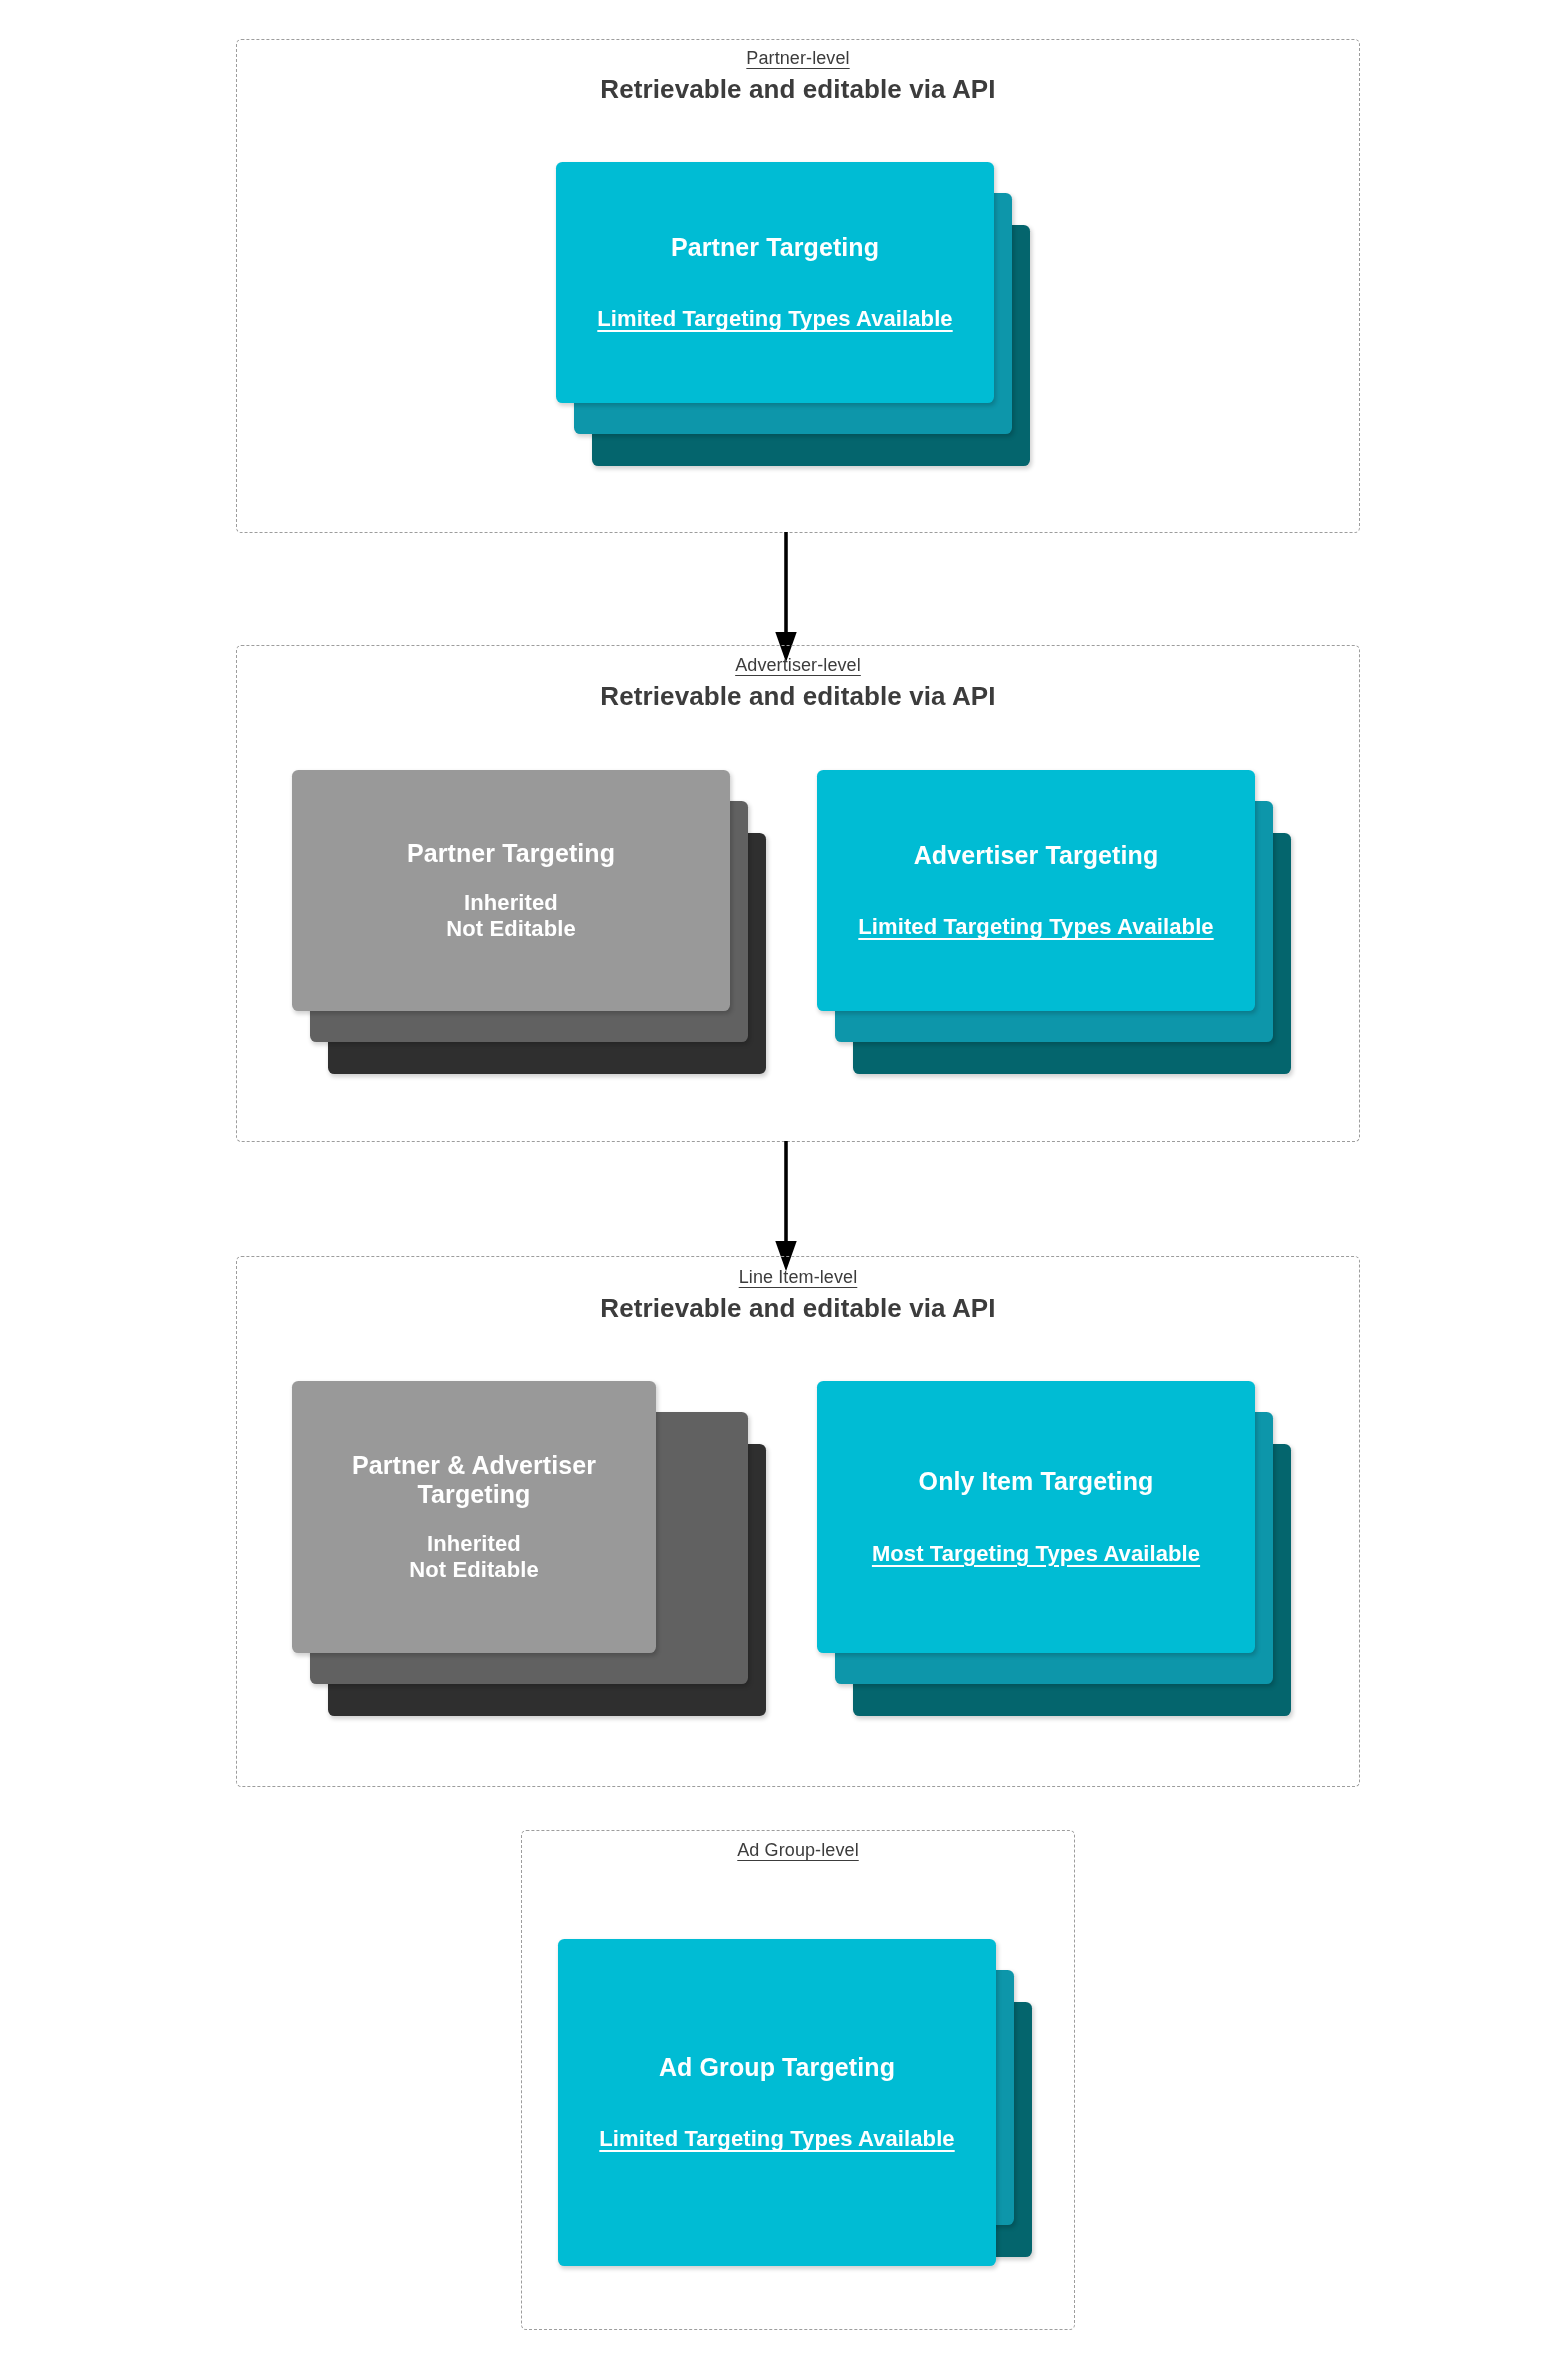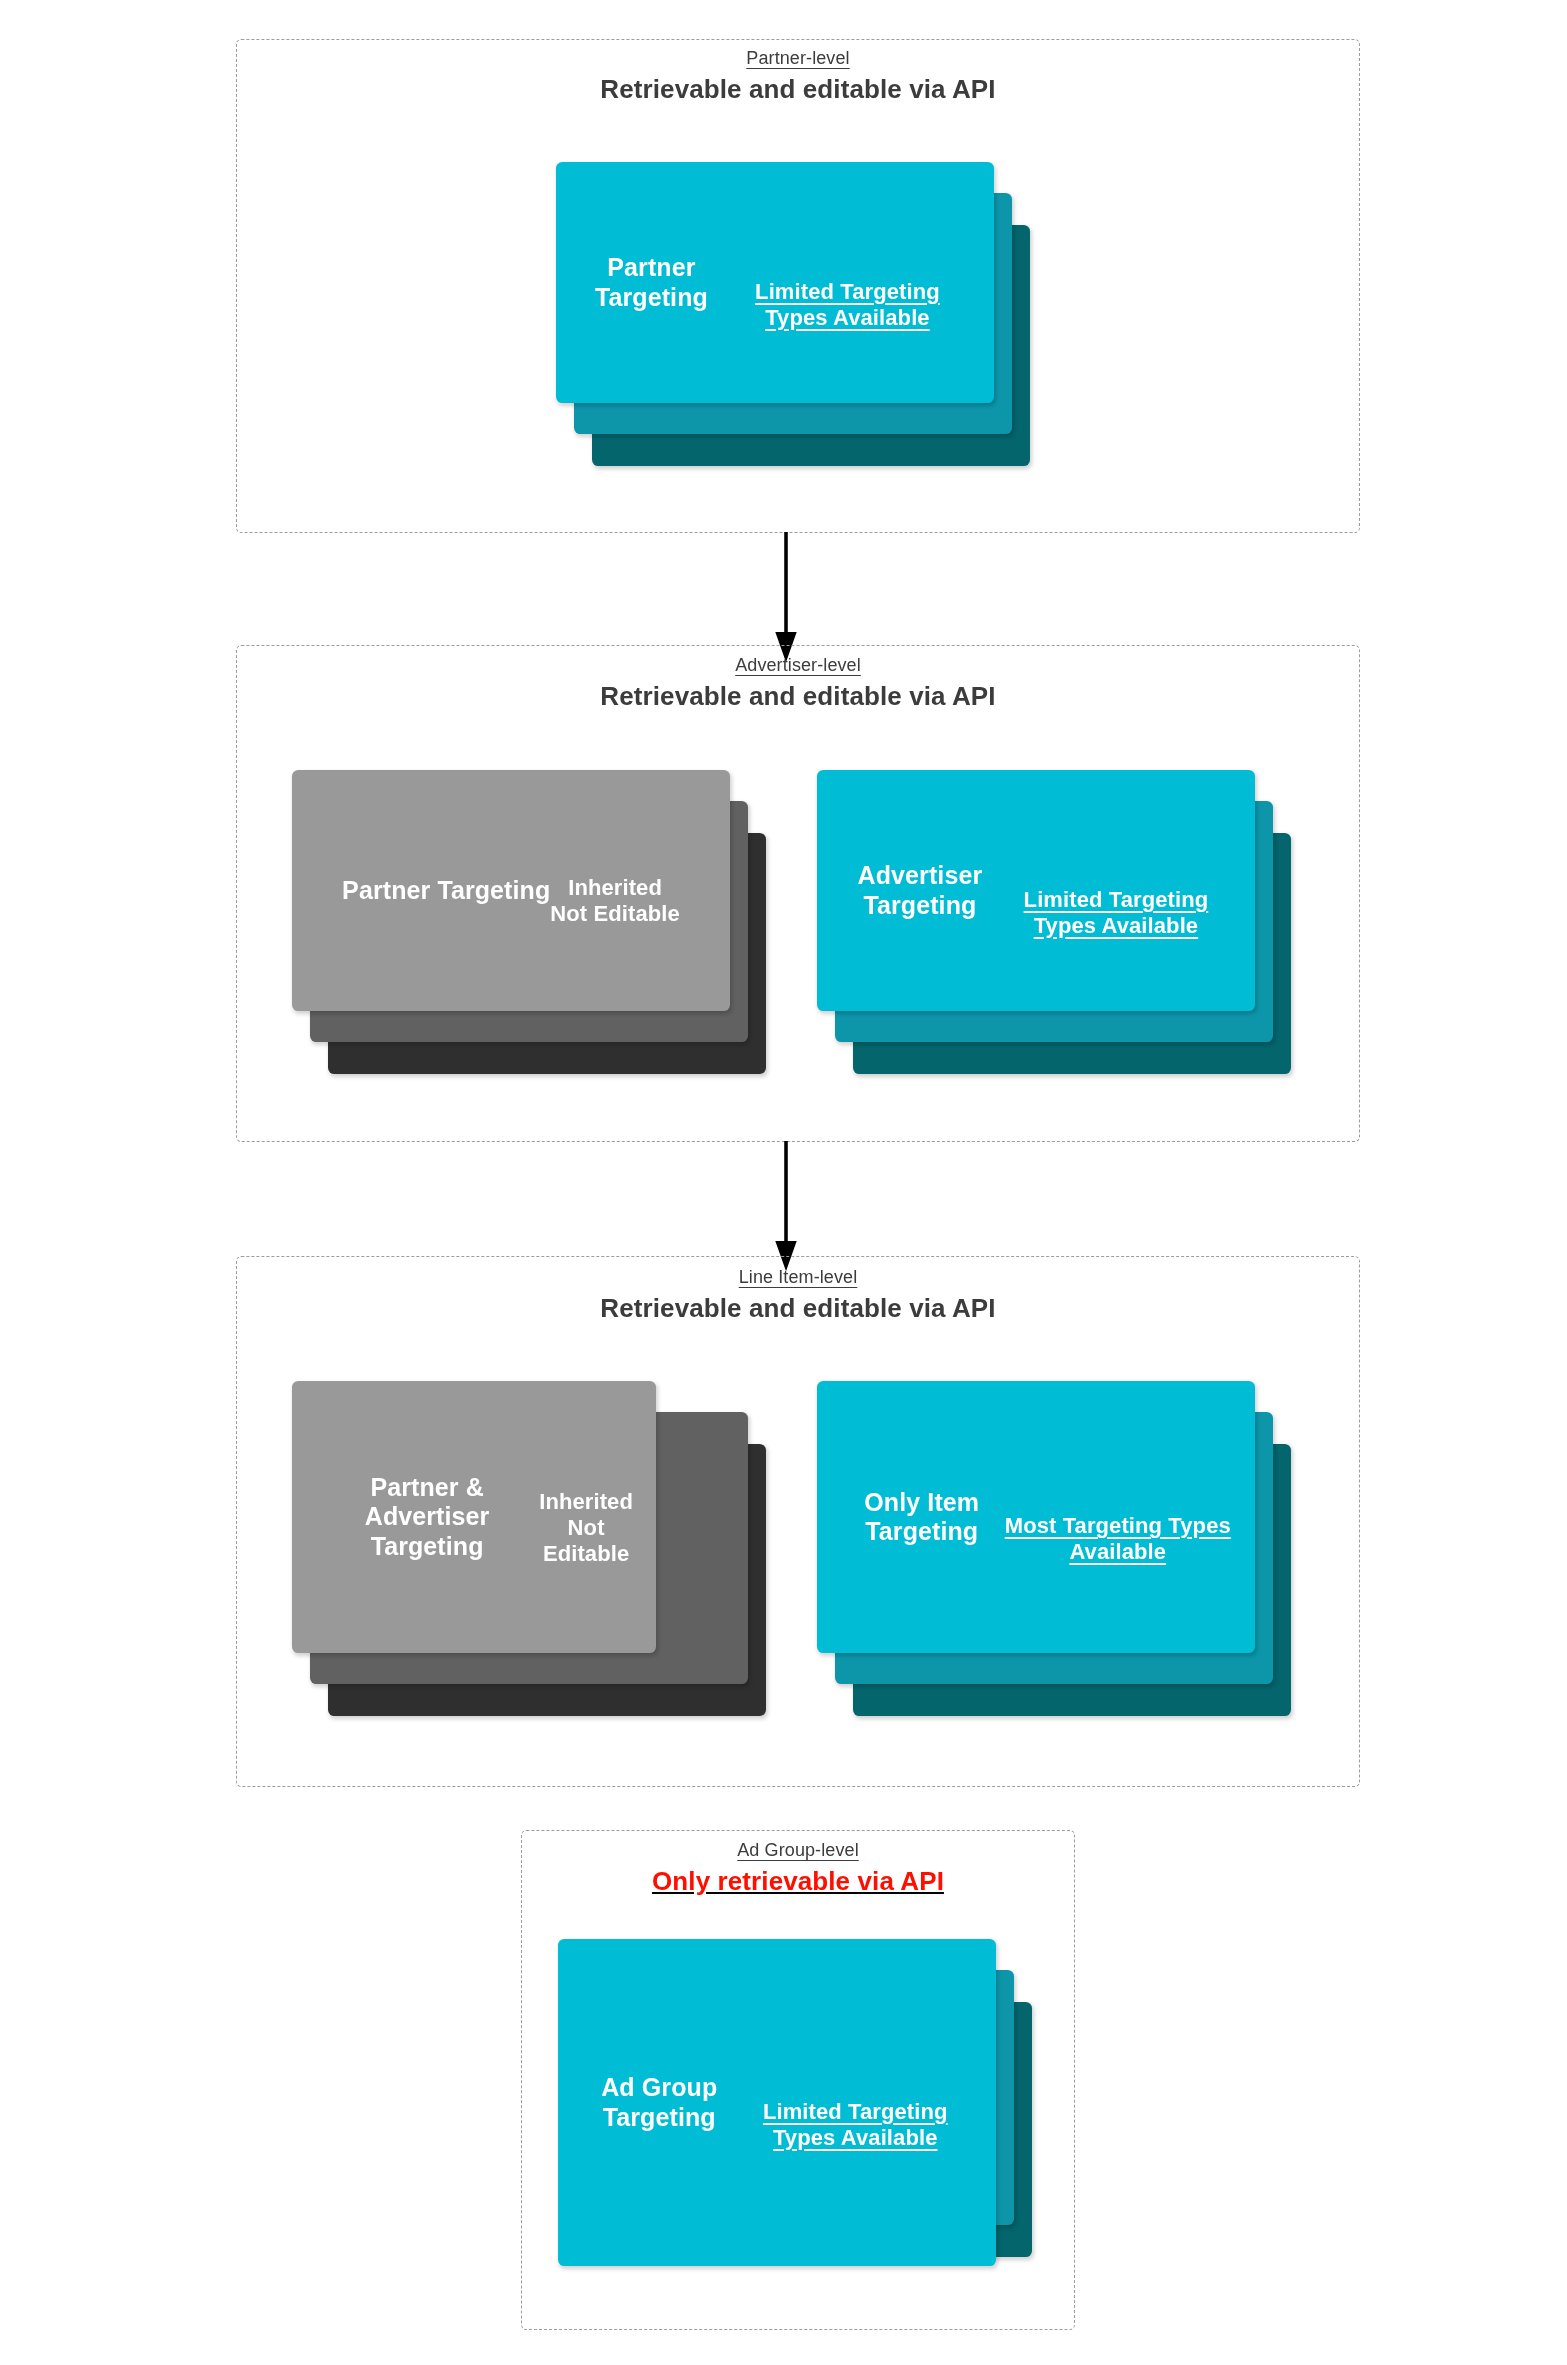--- a/index.html
+++ b/index.html
@@ -71,21 +71,21 @@
   }
   .card-layer.back  { left: 36px; top: 63px;  z-index: 1; }
   .card-layer.mid   { left: 18px; top: 31px;  z-index: 2; }
   .card-layer.front { left: 0;    top: 0;     z-index: 3; }
 
   .card-body {
     position: relative;
     z-index: 4;
     height: 100%;
     display: flex;
-    flex-direction: row;
+    flex-direction: column;
     align-items: center;
     justify-content: center;
     text-align: center;
     color: #ffffff;
     box-sizing: border-box;
     padding: 11px 23px;
     pointer-events: none;
   }
   .card-title {
     font-size: 25px;
@@ -201,21 +201,20 @@
         <div class="card-title">Only Item Targeting</div>
         <div class="card-note linked">Most Targeting Types Available</div>
       </div>
     </div>
   </div>
 
   <div class="level-box" style="left:521px; top:1830px; width:554px; height:500px;"></div>
 
   <div class="level-head" style="left:521px; top:1840px; width:554px;text-decoration:underline;">
     <span class="level-title">Ad Group-level</span>
-    <span class="level-sub warn">Only retrievable via API</span>
   </div>
 
   <div class="stack" style="left:558px; top:1939px; width:473px; height:317px;">
     <div class="card-layer back" style="width:438px; height:255px; background:#04656d;"></div>
     <div class="card-layer mid" style="width:438px; height:255px; background:#0d96aa;"></div>
     <div class="card-layer front" style="width:438px; height:327px; background:#00bcd4;">
       <div class="card-body">
         <div class="card-title">Ad Group Targeting</div>
         <div class="card-note linked">Limited Targeting Types Available</div>
       </div>

